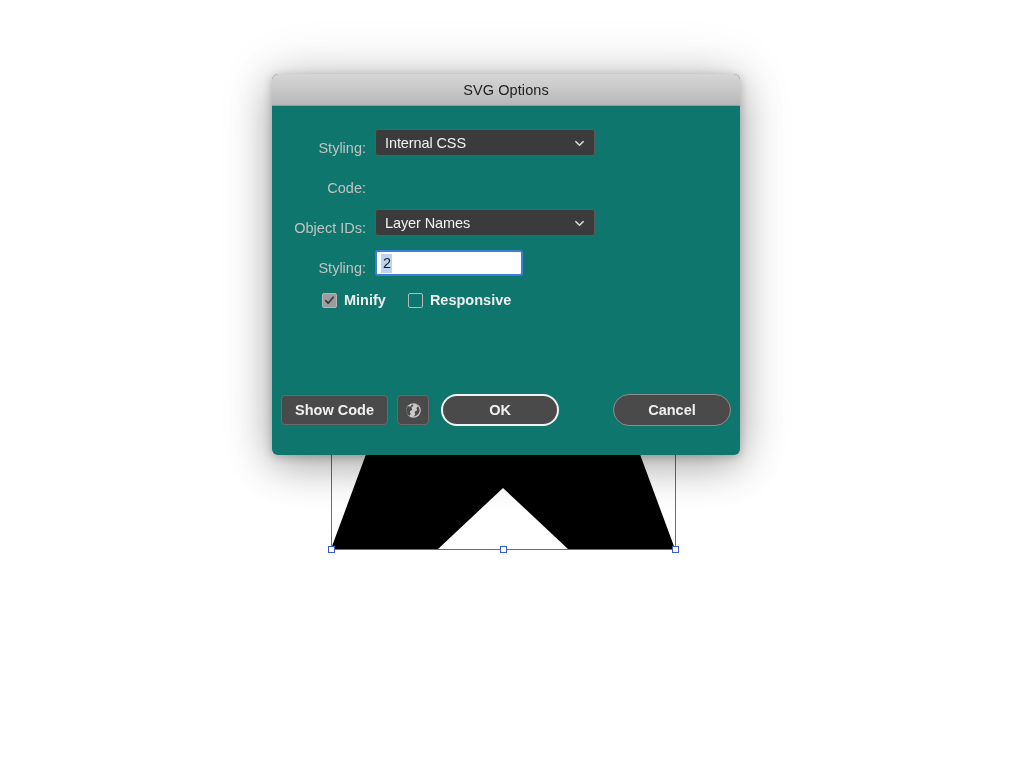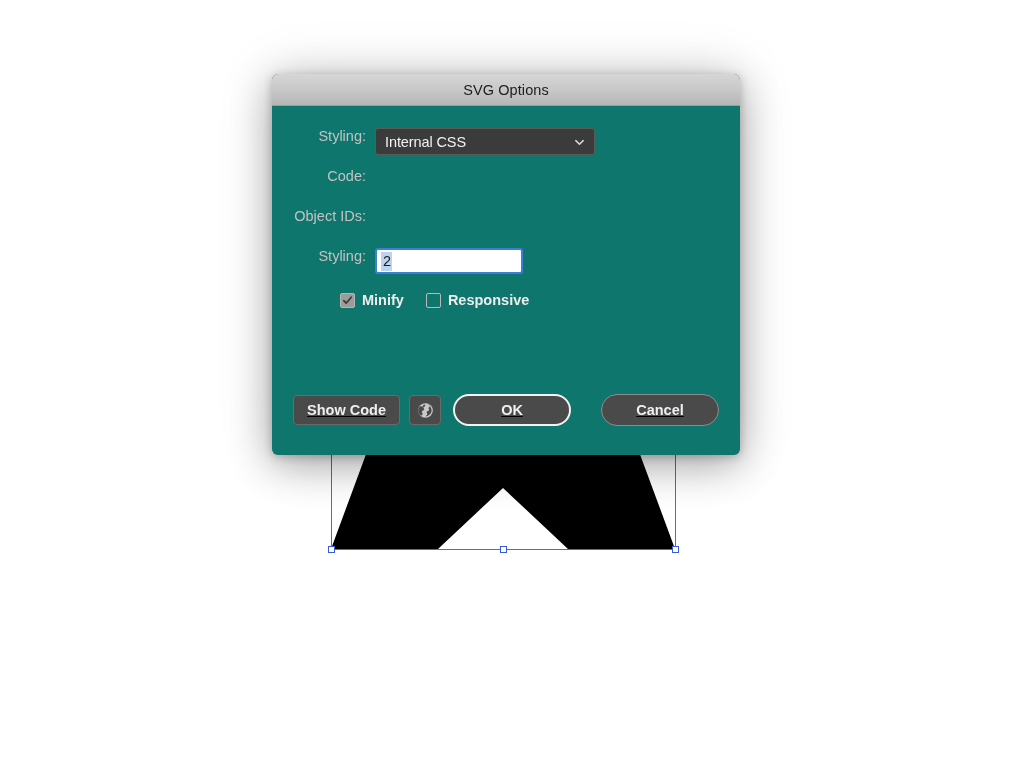--- a/index.html
+++ b/index.html
@@ -84,21 +84,21 @@
   #dialog-body {
     padding: 22px 0 0 0;
     position: relative;
     height: calc(100% - 33px);
     box-sizing: border-box;
   }
 
   
   .row {
     display: flex;
-    align-items: flex-start;
+    align-items: flex-end;
     margin-bottom: 12px;
     height: 28px;
   }
   .row-label {
     width: 103px;
     text-align: right;
     padding-right: 9px;
     font-size: 14.5px;
     color: #c3c3c3;
     box-sizing: border-box;
@@ -152,21 +152,21 @@
     background: #bcd4f0;
     padding: 1px 1px 1px 2px;
     line-height: 17px;
   }
 
   
   #checkbox-row {
     display: flex;
     align-items: center;
     margin-top: 16px;
-    padding-left: 68px;
+    padding-left: 50px;
   }
   .cb-group {
     display: flex;
     align-items: center;
     margin-right: 22px;
   }
   .cb {
     width: 15px;
     height: 15px;
     border-radius: 2px;
@@ -193,23 +193,22 @@
   }
 
   
   #button-row {
     position: absolute;
     left: 0;
     right: 0;
     bottom: 28px;
     display: flex;
     align-items: center;
-    padding: 0 21px;
-    box-sizing: border-box;
-    text-decoration: underline;
+    padding: 0 9px;
+    box-sizing: border-box;
   }
   .btn {
     font-size: 14.5px;
     font-weight: bold;
     color: #f0f0f0;
     background: #4a4a4a;
     box-sizing: border-box;
     display: flex;
     align-items: center;
     justify-content: center;
@@ -286,20 +285,30 @@
       </div>
     </div>
 
     <div class="row">
       <div class="row-label">Code:</div>
     </div>
 
 
     <div class="row">
       <div class="row-label">Object IDs:</div>
+      <div class="field-wrap">
+        <div class="select-box">
+          <span class="select-text">Layer Names</span>
+          <span class="chev">
+            <svg viewBox="0 0 12 12">
+                <path d="M2 4.5 L6 8.5 L10 4.5" stroke="#d8d8d8" stroke-width="1.6" fill="none" stroke-linecap="round" stroke-linejoin="round"></path>
+              </svg>
+          </span>
+        </div>
+      </div>
     </div>
 
     <div class="row">
       <div class="row-label">Styling:</div>
       <div class="field-wrap">
         <div class="text-input">
           <span class="val">2</span>
         </div>
       </div>
     </div>

